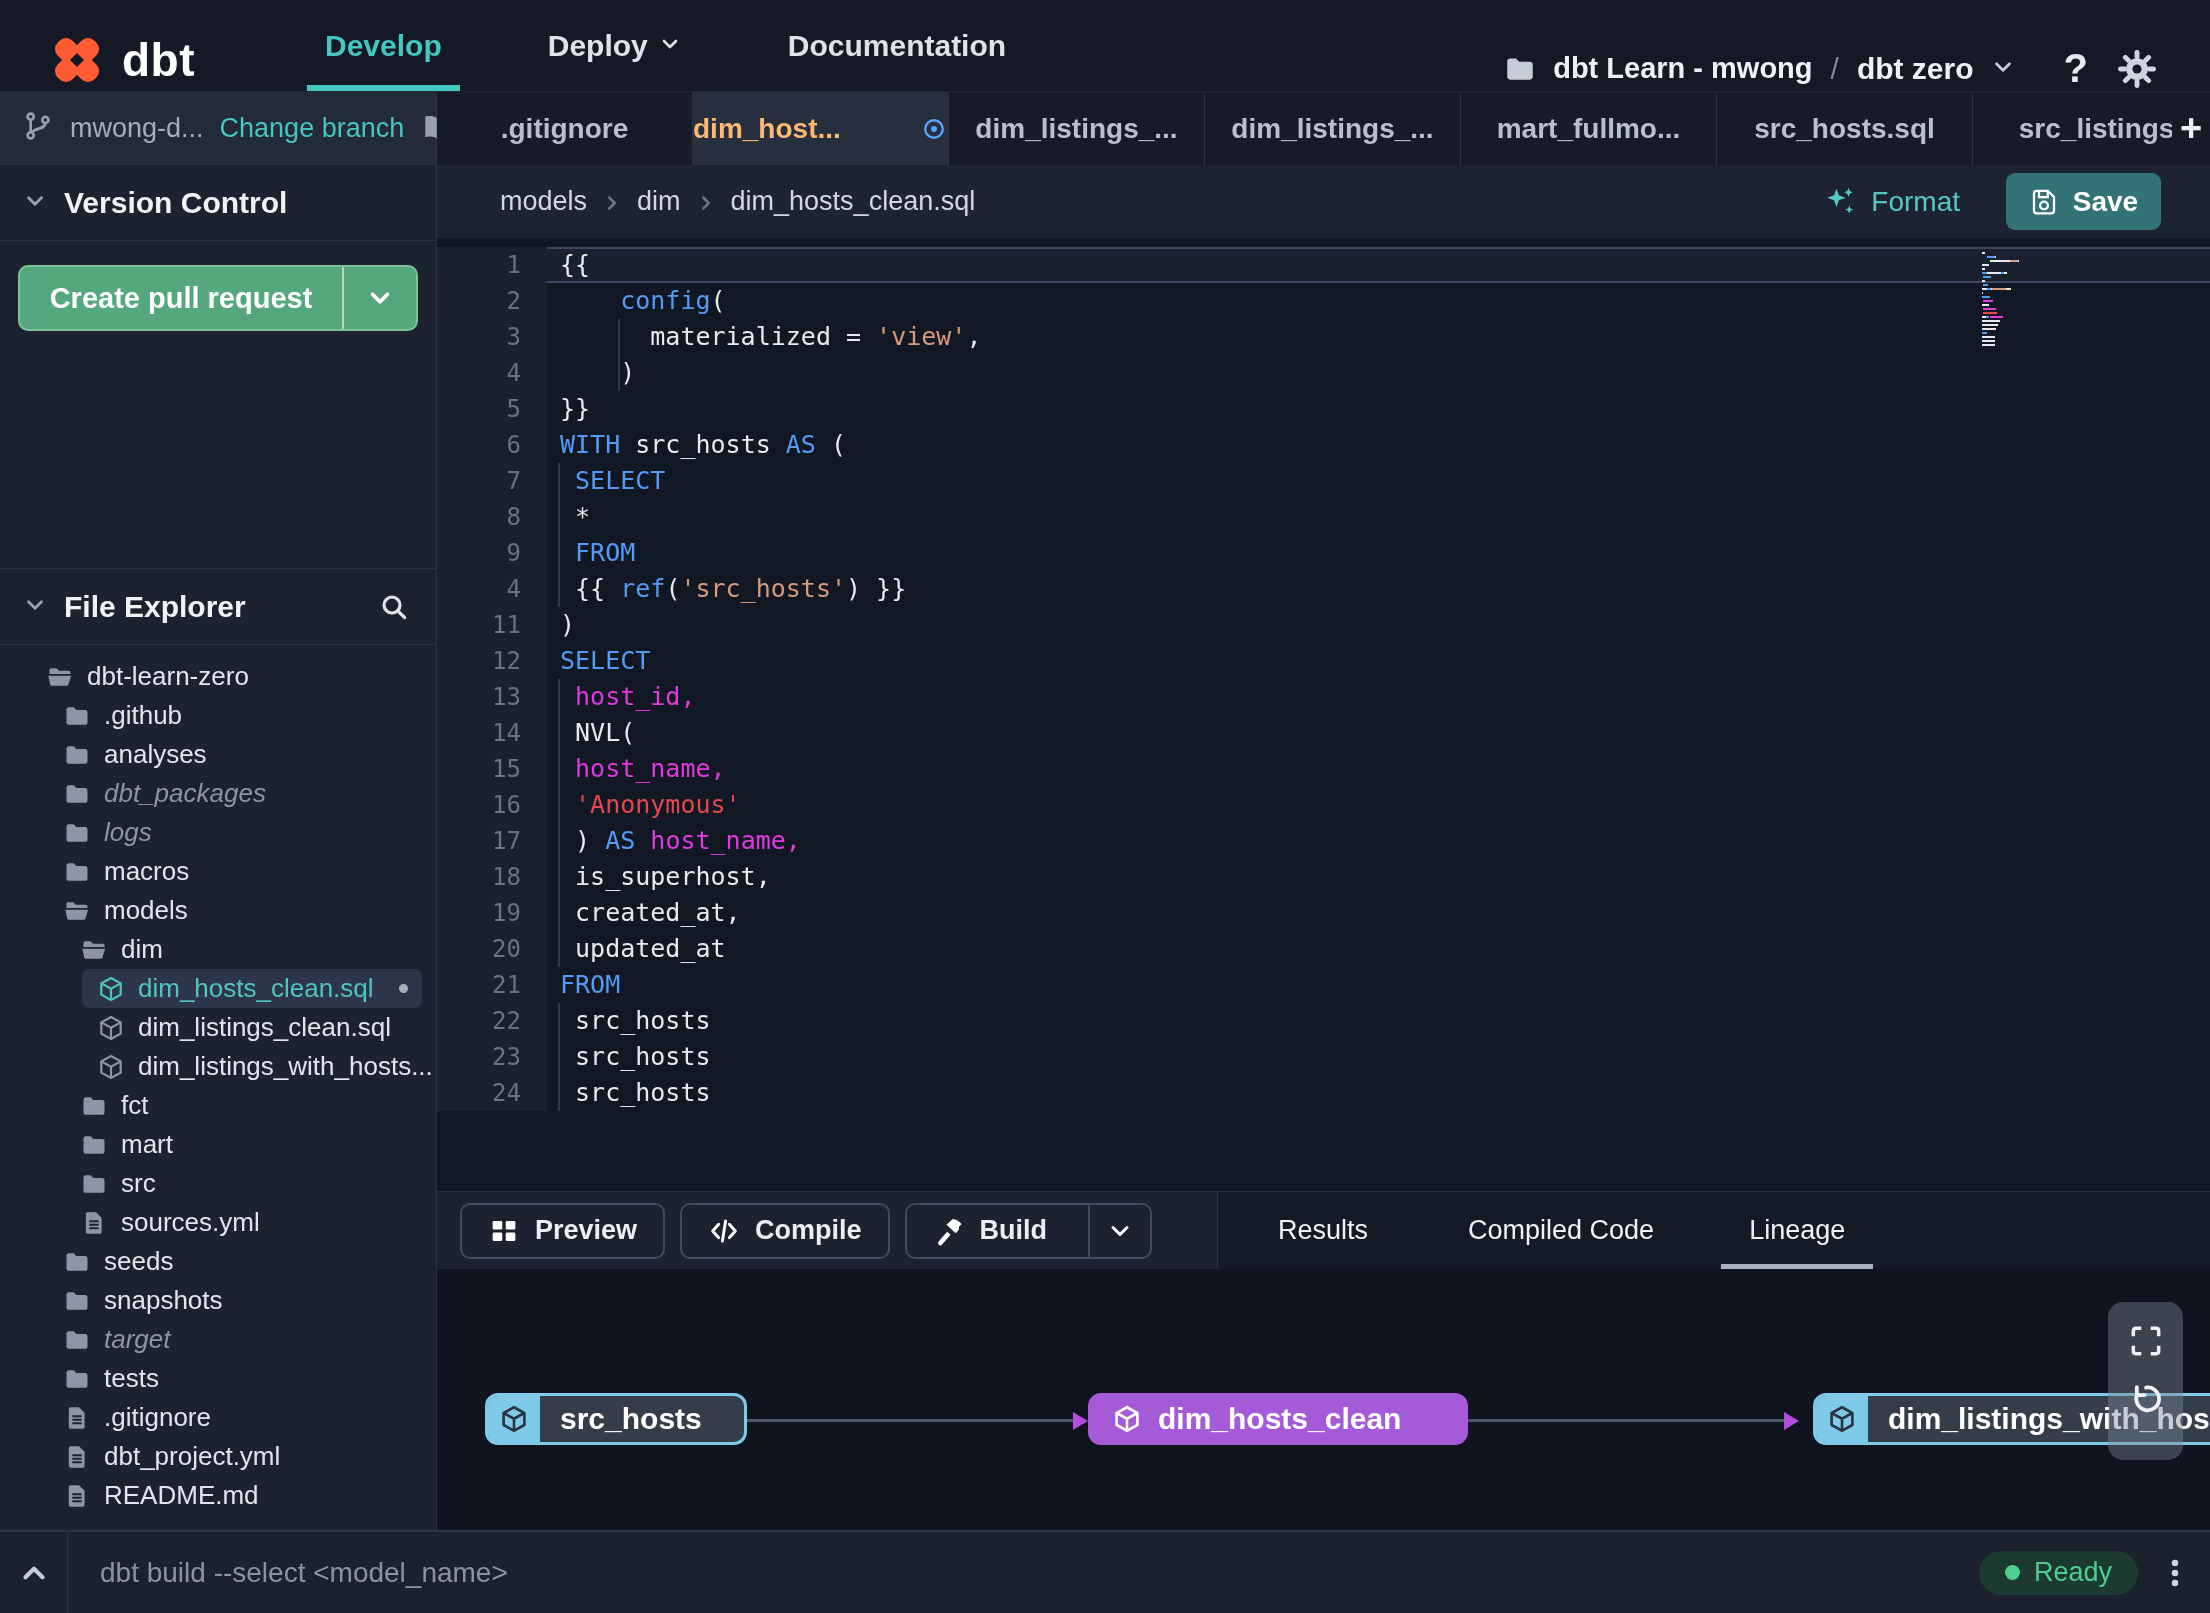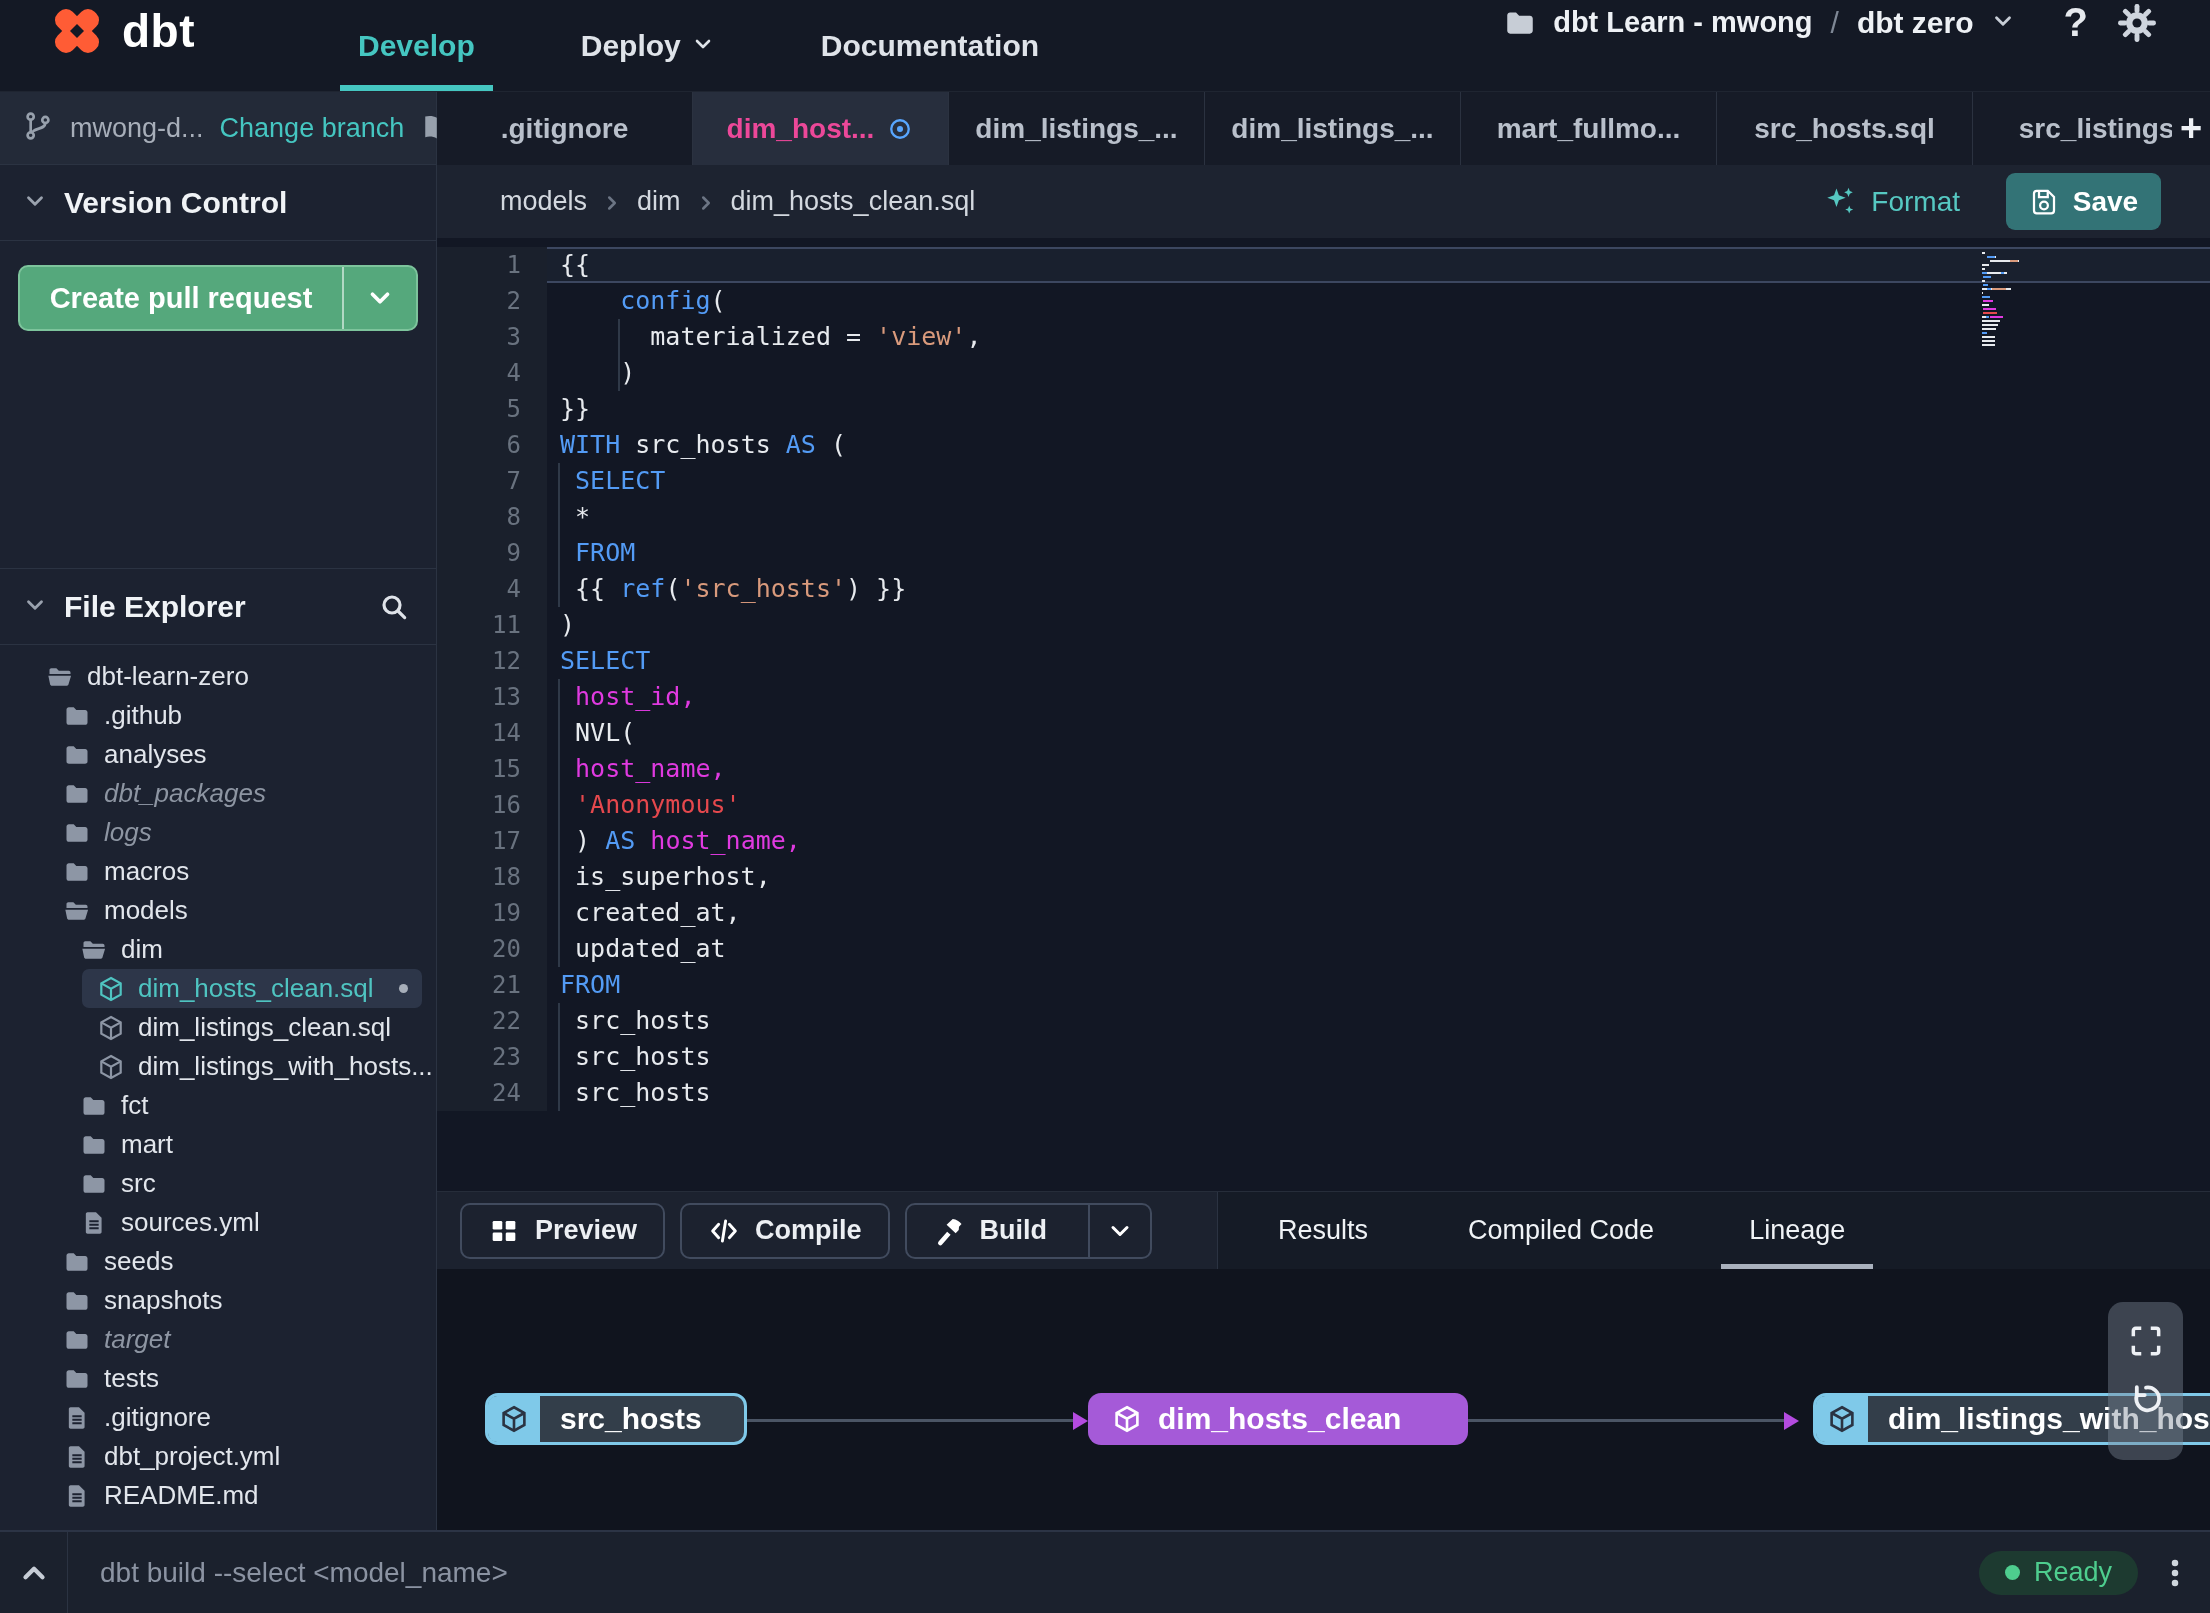--- a/index.html
+++ b/index.html
@@ -7,22 +7,22 @@
   body {
     background: #141925;
     font-family: "Liberation Sans", sans-serif;
     color: #dfe3e9;
     -webkit-font-smoothing: antialiased;
   }
   .app { width: 2210px; height: 1613px; display: flex; flex-direction: column; }
 
   
   .topnav {
-    height: 92px; flex: 0 0 92px; display: flex; align-items: flex-start;
-    background: #141925; border-bottom: 1px solid #1f2531; position: relative; z-index: 5; gap: 33px;
+    height: 92px; flex: 0 0 92px; display: flex; align-items: flex-end;
+    background: #141925; border-bottom: 1px solid #1f2531; position: relative; z-index: 5;
   }
   .brand { display: flex; align-items: center; margin-left: 46px; cursor: pointer; }
   .brand svg { width: 62px; height: 62px; }
   .brand-text { font-size: 46px; font-weight: 800; color: #ffffff; margin-left: 14px; letter-spacing: .5px; }
   .topnav-items { display: flex; height: 100%; margin-left: 120px; }
   .nav-item { position: relative; display: flex; align-items: center; gap: 10px; height: 100%; padding: 0 10px; margin-right: 86px; font-size: 30px; font-weight: 700; color: #dfe3e9; cursor: pointer; }
   .nav-item.active { color: #45c6c1; }
   .nav-item.active::after { content: ""; position: absolute; left: -8px; right: -8px; bottom: 0; height: 6px; background: #45c6c1; }
   .nav-item .chev svg { width: 24px; height: 24px; }
   .topnav-right { margin-left: auto; display: flex; align-items: center; gap: 22px; padding-right: 52px; }
@@ -68,21 +68,21 @@
   .tree-row.selected { background: #2d3649; border-radius: 7px; margin-right: 14px; color: #4fc4c1; }
   .tree-row.selected .ticon svg { color: #4fc4c1; }
   .unsaved-dot { margin-left: auto; margin-right: 14px; width: 9px; height: 9px; border-radius: 50%; background: #a7aeb9; flex: 0 0 auto; }
 
   
   .main { flex: 1; display: flex; flex-direction: column; min-width: 0; }
 
   .tabbar { height: 73px; flex: 0 0 73px; background: #161b27; display: flex; position: relative; overflow: hidden; }
   .tabs { display: flex; height: 100%; flex: 1; overflow: hidden; margin-right: 38px; }
   .tab { width: 256px; flex: 0 0 256px; display: flex; align-items: center; justify-content: center; gap: 12px; font-size: 28px; font-weight: 700; color: #b9c0cb; border-right: 1px solid #2b3240; cursor: pointer; white-space: nowrap; overflow: hidden; }
-  .tab.active { background: #272e3d; color: #ec4899; }
+  .tab.active { background: #272e3d; color: #fdba74; justify-content: space-between; }
   .tab .mod-icon { display: flex; }
   .tab .mod-icon svg { width: 28px; height: 28px; }
   .newtab-btn { position: absolute; right: 0; top: 0; width: 38px; height: 73px; display: flex; align-items: center; justify-content: center; font-size: 38px; font-weight: 600; color: #eef1f5; cursor: pointer; background: #161b27; }
 
   .editor-head { height: 73px; flex: 0 0 73px; background: #1d2330; display: flex; align-items: center; padding-left: 63px; }
   .breadcrumb { display: flex; align-items: center; gap: 14px; }
   .crumb { font-size: 27px; color: #d3d8df; }
   .crumb-sep svg { width: 22px; height: 22px; color: #6c7584; display: block; margin-top: 3px; }
   .format-btn { margin-left: auto; margin-right: 46px; display: flex; align-items: center; gap: 14px; cursor: pointer; }
   .format-btn svg { width: 34px; height: 34px; color: #56c8c2; }

